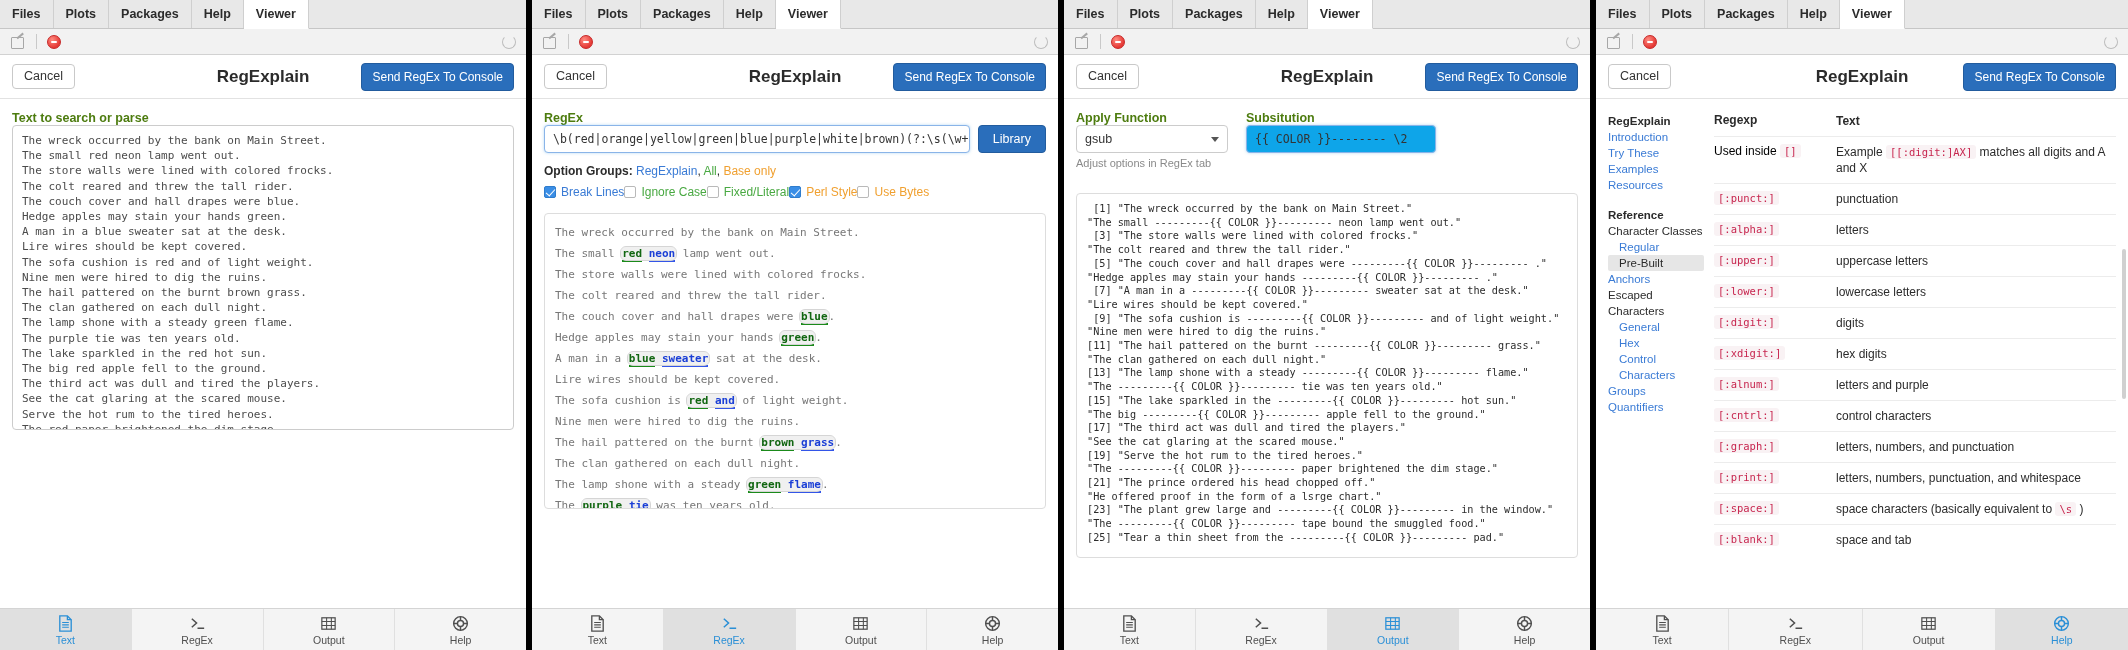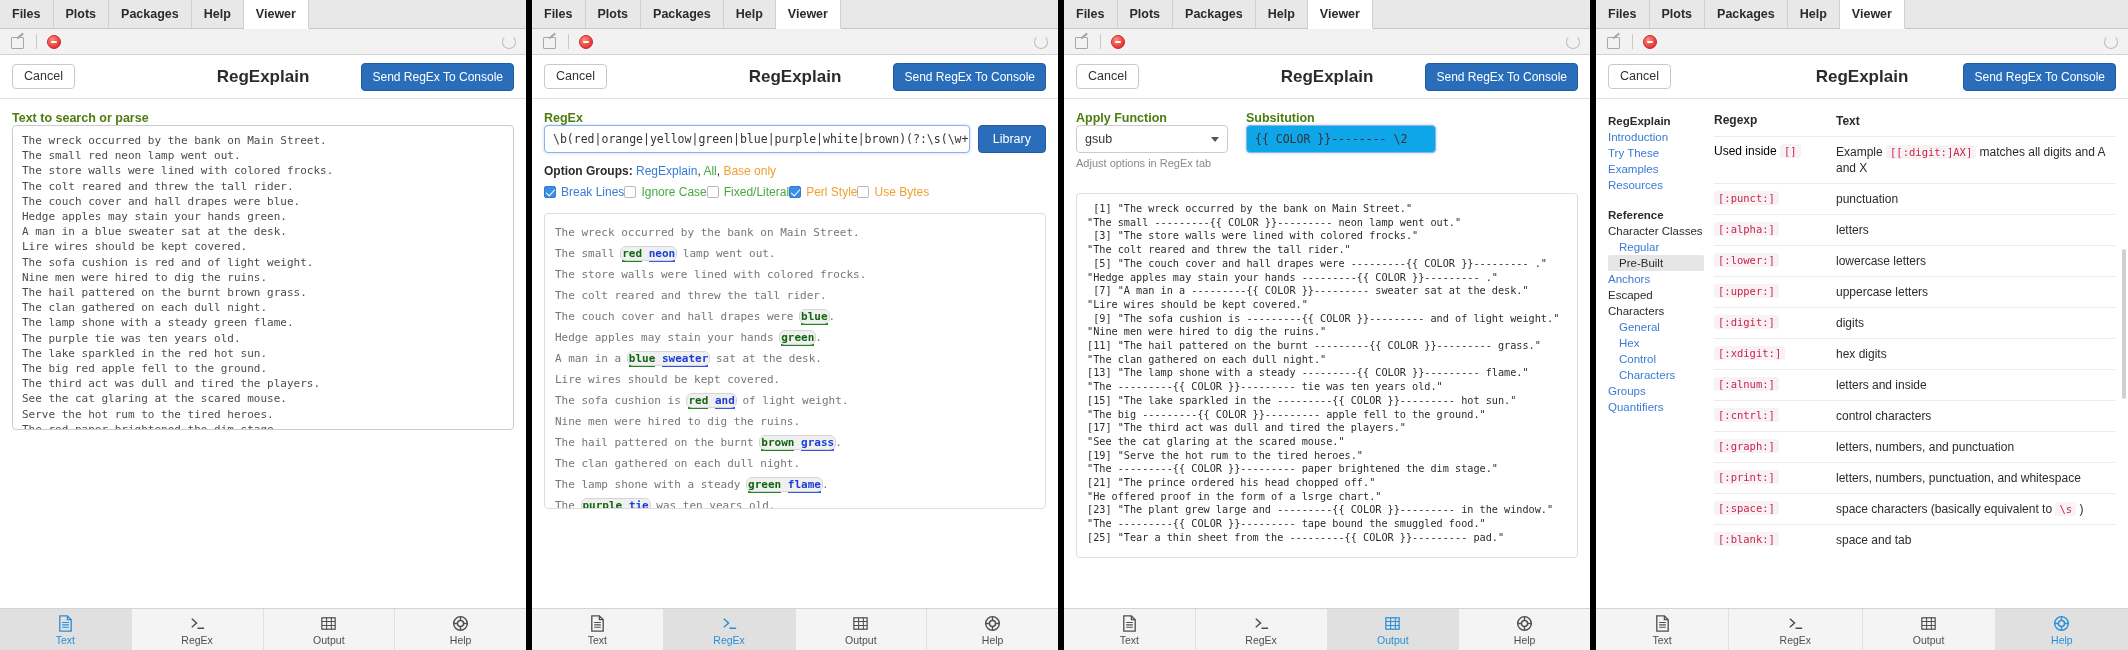--- a/index.html
+++ b/index.html
@@ -567,38 +567,38 @@
               </div>
               <div class="ht-row">
                 <div class="ht-c1"><code class="rx">[:punct:]</code></div>
                 <div class="ht-c2"><span>punctuation</span></div>
               </div>
               <div class="ht-row">
                 <div class="ht-c1"><code class="rx">[:alpha:]</code></div>
                 <div class="ht-c2"><span>letters</span></div>
               </div>
               <div class="ht-row">
+                <div class="ht-c1"><code class="rx">[:upper:]</code></div>
+                <div class="ht-c2"><span>uppercase letters</span></div>
+              </div>
+              <div class="ht-row">
                 <div class="ht-c1"><code class="rx">[:lower:]</code></div>
                 <div class="ht-c2"><span>lowercase letters</span></div>
               </div>
               <div class="ht-row">
-                <div class="ht-c1"><code class="rx">[:upper:]</code></div>
-                <div class="ht-c2"><span>uppercase letters</span></div>
-              </div>
-              <div class="ht-row">
                 <div class="ht-c1"><code class="rx">[:digit:]</code></div>
                 <div class="ht-c2"><span>digits</span></div>
               </div>
               <div class="ht-row">
                 <div class="ht-c1"><code class="rx">[:xdigit:]</code></div>
                 <div class="ht-c2"><span>hex digits</span></div>
               </div>
               <div class="ht-row">
                 <div class="ht-c1"><code class="rx">[:alnum:]</code></div>
-                <div class="ht-c2"><span>letters and inside</span></div>
+                <div class="ht-c2"><span>letters and purple</span></div>
               </div>
               <div class="ht-row">
                 <div class="ht-c1"><code class="rx">[:cntrl:]</code></div>
                 <div class="ht-c2"><span>control characters</span></div>
               </div>
               <div class="ht-row">
                 <div class="ht-c1"><code class="rx">[:graph:]</code></div>
                 <div class="ht-c2"><span>letters, numbers, and punctuation</span></div>
               </div>
               <div class="ht-row">

